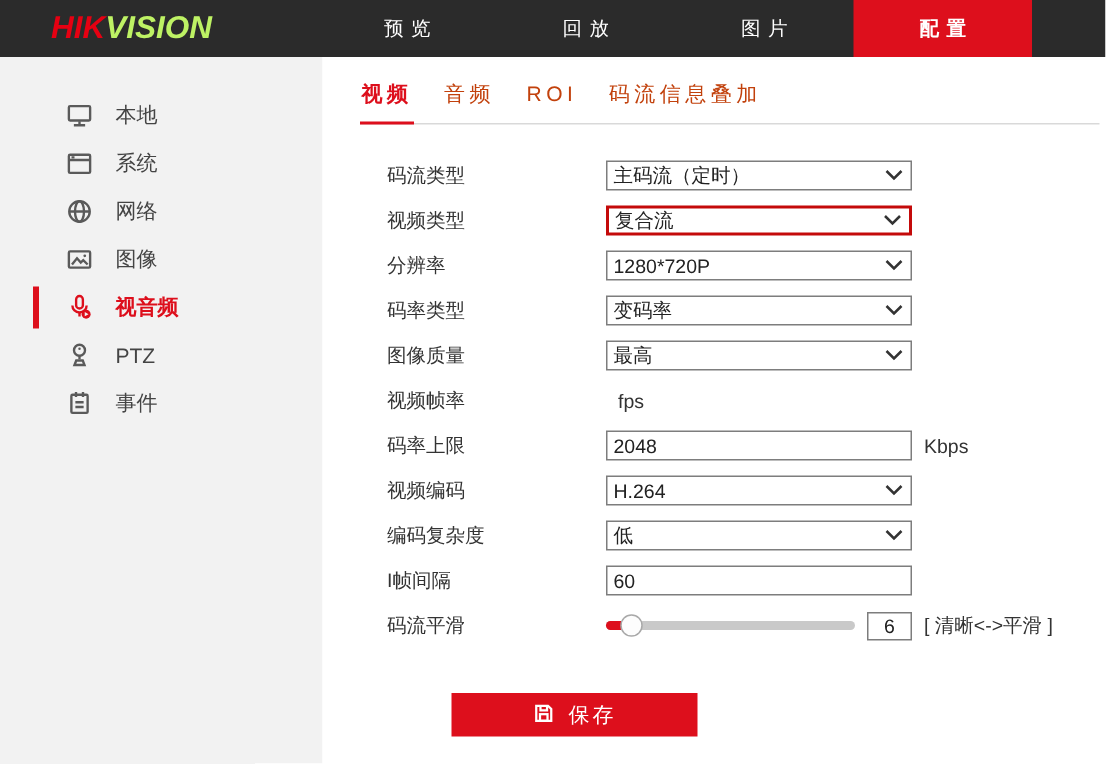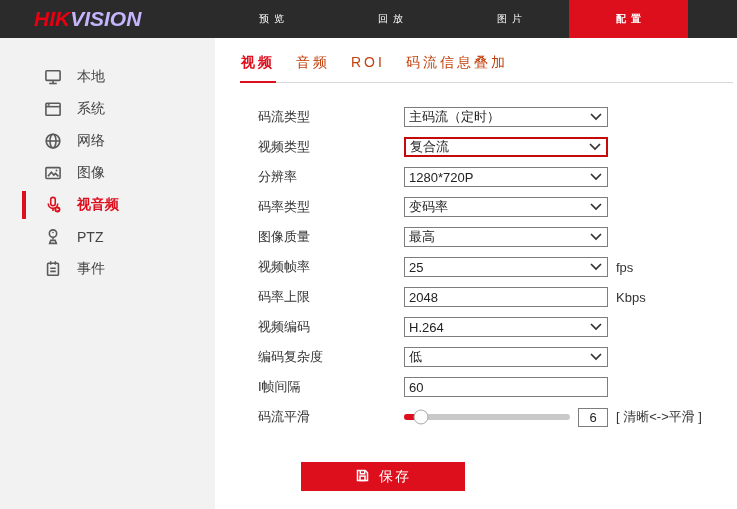--- a/index.html
+++ b/index.html
@@ -13,23 +13,23 @@
   *{box-sizing:border-box;}
   html,body{margin:0;padding:0;}
   body{
     width:737px;height:509px;overflow:hidden;background:#fff;
     font-family:"Liberation Sans","DejaVu Sans",sans-serif;color:var(--text);
   }
   
   .topbar{height:38px;background:var(--topbar);display:flex;align-items:stretch;}
   .logo{width:212px;display:flex;align-items:center;padding-left:34px;font-style:italic;font-weight:bold;font-size:21px;letter-spacing:0;}
   .logo .hik{color:#e60012;}
-  .logo .vision{color:#c4b5fd;}
+  .logo .vision{color:#bef264;}
   .topnav{display:flex;align-items:stretch;}
-  .nav-item{width:119px;display:flex;align-items:center;justify-content:center;color:#fff;font-size:10px;letter-spacing:5px;padding-left:5px;cursor:pointer;}
+  .nav-item{width:119px;display:flex;align-items:center;justify-content:center;color:#fff;font-size:13px;letter-spacing:5px;padding-left:5px;cursor:pointer;}
   .nav-item.active{background:var(--accent);font-weight:bold;}
   
   .main{display:flex;height:471px;}
   .sidebar{width:215px;background:var(--sidebar);padding-top:23px;flex:none;}
   .side-item{height:32px;display:flex;align-items:center;padding-left:20px;cursor:pointer;position:relative;font-size:14px;color:#444;margin-left:22px;}
   .side-item .icon{width:22px;height:22px;margin-right:13px;display:flex;align-items:center;justify-content:center;flex:none;}
   .side-item .icon svg{display:block;}
   .side-item.selected{color:var(--accent);font-weight:bold;}
   .side-item.selected::before{content:"";position:absolute;left:0;top:2px;bottom:2px;width:4px;background:var(--accent);}
   .content{flex:1;background:#fff;}
@@ -223,28 +223,20 @@
           <span class="chev">
               <svg width="12" height="8" viewBox="0 0 12 8" fill="none" stroke="#333" stroke-width="1.7">
                 <path d="M1 1l5 5 5-5"></path>
               </svg>
             </span>
         </div>
       </div>
 
       <div class="row">
         <div class="flabel">视频帧率</div>
-        <div class="select">
-          <span>25</span>
-          <span class="chev">
-              <svg width="12" height="8" viewBox="0 0 12 8" fill="none" stroke="#333" stroke-width="1.7">
-                <path d="M1 1l5 5 5-5"></path>
-              </svg>
-            </span>
-        </div>
         <span class="suffix">fps</span>
       </div>
 
       <div class="row">
         <div class="flabel">码率上限</div>
         <input class="tinput" type="text" value="2048" style="">
         <span class="suffix">Kbps</span>
       </div>
 
       <div class="row">

